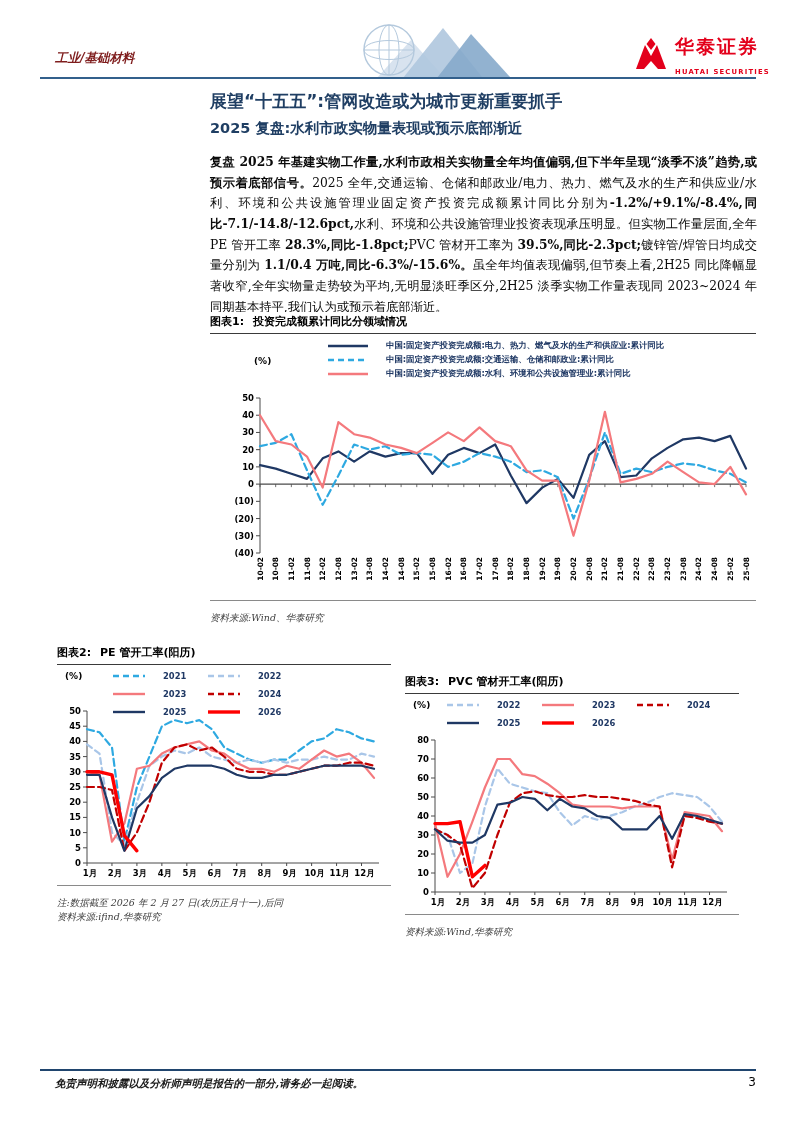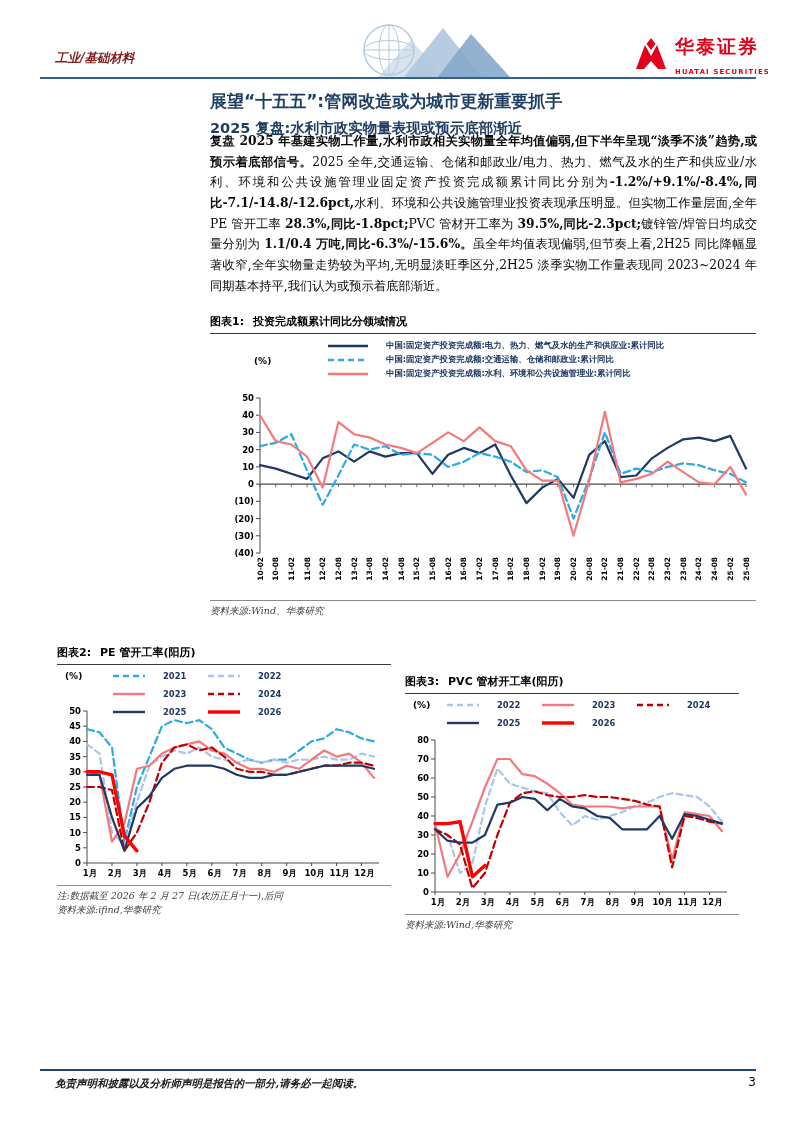--- a/index.html
+++ b/index.html
@@ -11,33 +11,33 @@
   .hdr-cat{left:55px;top:50px;font:italic 700 12.5px "DejaVu Serif",serif;color:#7f1d1d;}
   .hdr-rule{left:40px;top:77px;width:716px;height:2px;background:#33608C;}
   .hdr-art{left:285px;top:22px;}
   .logo{left:634px;top:36px;display:flex;align-items:center;gap:7px;}
   .brand-cn{font:700 19px "DejaVu Sans",sans-serif;color:#E3001B;letter-spacing:2px;line-height:20px;}
   .brand-en{font:700 6.8px "DejaVu Sans",sans-serif;color:#E3001B;letter-spacing:1.2px;}
 
   
   .rpt-title{left:210px;top:90px;width:548px;font:700 17px "DejaVu Sans",sans-serif;color:#1F3E63;}
   .rpt-sub{left:210px;top:119px;width:548px;font:700 14.5px "DejaVu Sans",sans-serif;color:#1F3E63;}
-  .para{left:210px;top:131px;width:547px;font:12.3px/1.68 "DejaVu Serif",serif;color:#0a0a0a;text-align:justify;}
+  .para{left:210px;top:152px;width:547px;font:12.3px/1.68 "DejaVu Serif",serif;color:#0a0a0a;text-align:justify;}
   .para .b{font-weight:700;}
 
   
   .fig{background:#fff;}
   .fig-title-row{border-bottom:1px solid #3a3a3a;padding:2px 0 4px;font:700 11px "DejaVu Sans",sans-serif;color:#000;}
   .fig-title-label{margin-right:9px;text-align:center;}
   .unit{font:700 9px "DejaVu Sans",sans-serif;color:#000;}
   .legend{display:flex;flex-direction:column;gap:3px;}
   .legend.grid{flex-direction:row;flex-wrap:wrap;}
   .legend .li{display:flex;align-items:center;gap:18px;font:700 8.4px "DejaVu Sans",sans-serif;color:#1F3864;}
   .legend.grid .li{width:92px;height:15px;}
-  .src-row{border-top:1px solid #8a8a8a;padding-top:3px;font:italic 9.5px "DejaVu Serif",serif;color:#3d3d3d;line-height:1.5;}
+  .src-row{border-top:1px solid #8a8a8a;padding-top:10px;font:italic 9.5px "DejaVu Serif",serif;color:#3d3d3d;line-height:1.5;}
   .ylab{font:700 8.5px "DejaVu Sans",sans-serif;fill:#000;}
   .xlab1{font:700 7.4px "DejaVu Sans",sans-serif;fill:#000;}
   .xlabm{font:700 8.5px "DejaVu Sans",sans-serif;fill:#000;}
 
   
   .ftr-rule{left:40px;top:1069px;width:716px;height:2px;background:#20456E;}
   .ftr-text{left:55px;top:1077px;font:italic 700 10.5px "DejaVu Serif",serif;color:#1a1a1a;}
   .pageno{left:40px;top:1075px;width:716px;text-align:right;font:12px "DejaVu Sans",sans-serif;color:#000;}
 </style>
 </head>

